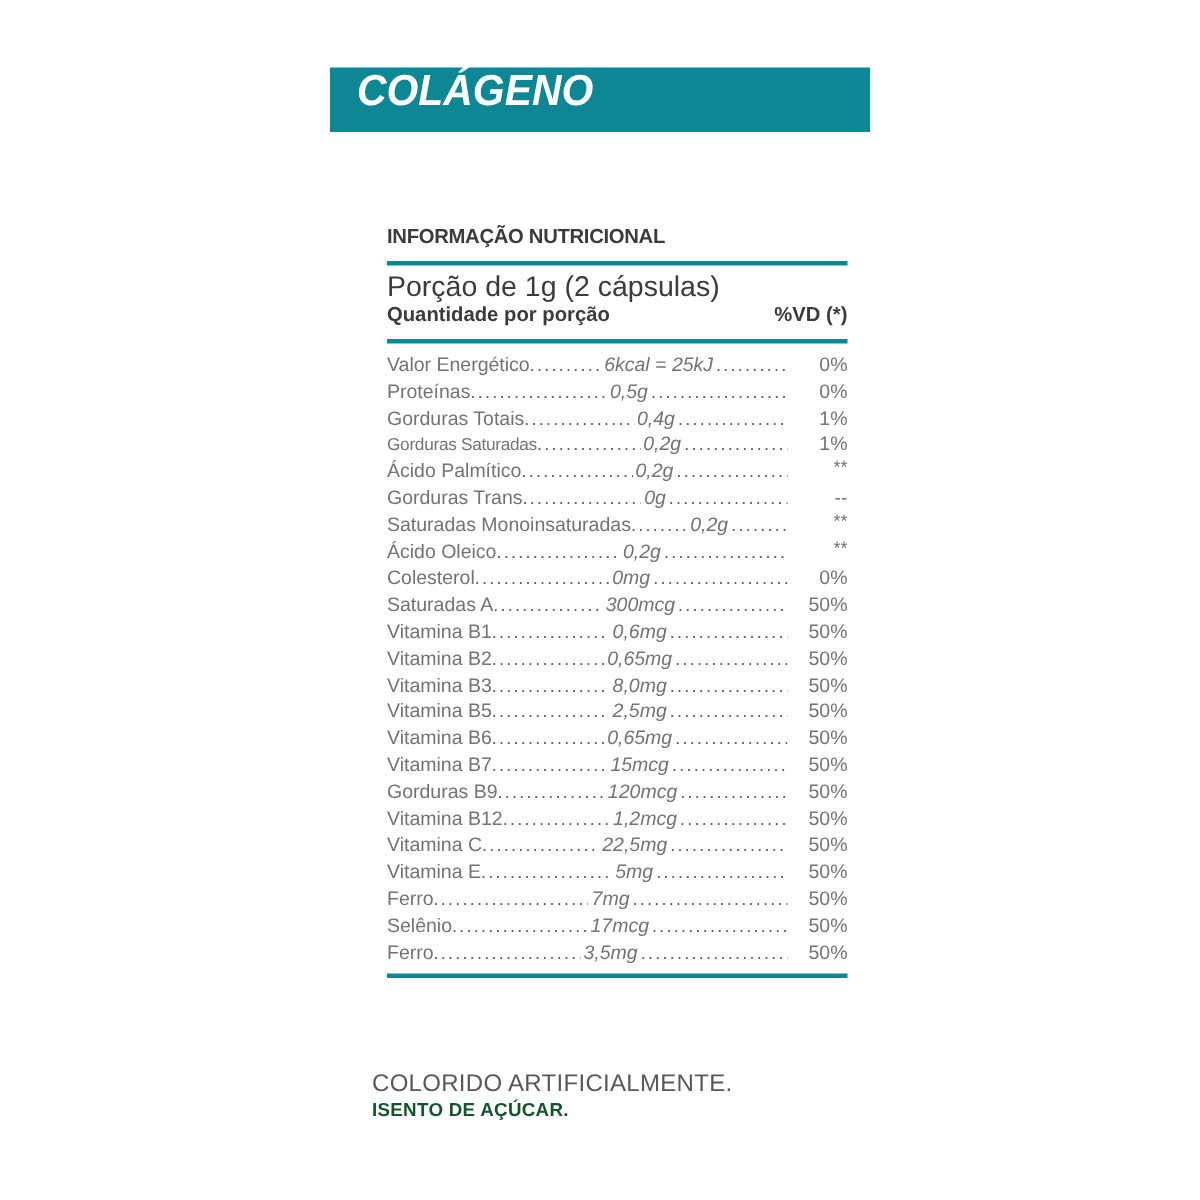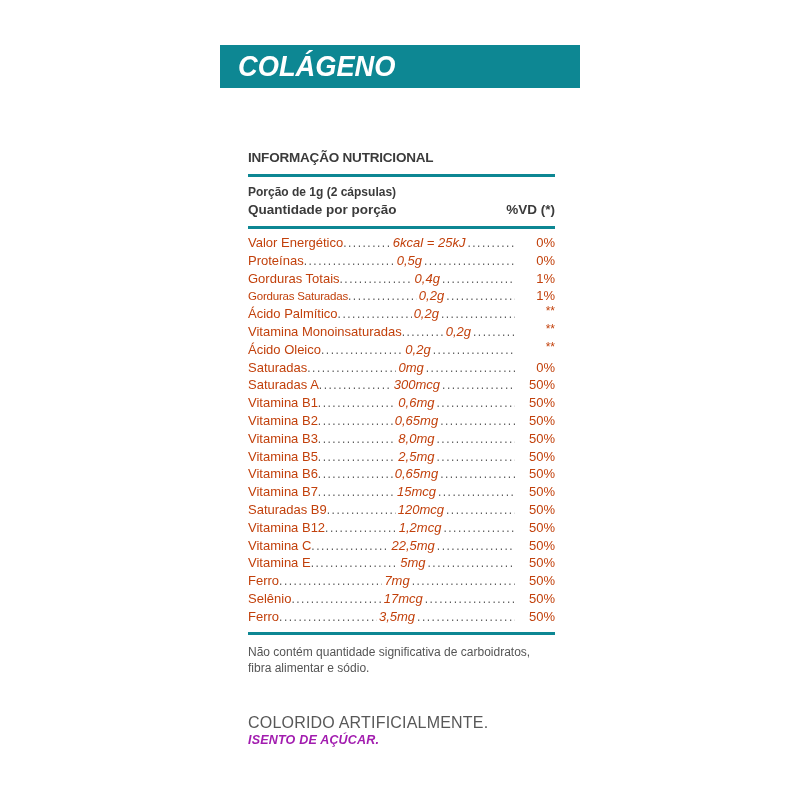--- a/index.html
+++ b/index.html
@@ -20,82 +20,82 @@
 
   
   .banner {
     position: absolute;
     left: 220px;
     top: 45px;
     width: 360px;
     height: 43px;
     background: #0d8793;
     display: flex;
-    align-items: center;
+    align-items: flex-start;
     box-sizing: border-box;
     padding-left: 18px;
   }
   .banner .banner-title {
     color: #ffffff;
     font-size: 29px;
     font-weight: bold;
     font-style: italic;
     letter-spacing: 0px;
     transform: scaleX(0.94);
     transform-origin: left center;
     white-space: nowrap;
   }
 
   
   .label-col {
     position: absolute;
-    left: 248px;
+    left: 258px;
     top: 150px;
     width: 307px;
     color: #4a4a4a;
   }
   .tbl-title {
     font-size: 13.5px;
     font-weight: bold;
     color: #3b3b3b;
     letter-spacing: -0.2px;
     margin-bottom: 9px;
   }
   .rule {
     height: 3px;
     background: #0d8793;
     width: 100%;
   }
   .tbl-head {
     padding: 6px 0 7px 0;
   }
   .serving {
-    font-size: 12px;
-    font-weight: bold;
+    font-size: 19px;
+    font-weight: normal;
     color: #3b3b3b;
     line-height: 18px;
   }
   .head-line2 {
     display: flex;
     justify-content: space-between;
     align-items: flex-end;
     font-size: 13.5px;
     font-weight: bold;
     color: #3b3b3b;
     line-height: 18px;
   }
   .rows {
     padding: 6px 0 5px 0;
   }
   .row {
     display: flex;
     align-items: baseline;
     height: 17.8px;
     font-size: 13px;
-    color: #c2410c;
+    color: #737373;
     white-space: nowrap;
   }
   .row.condensed .nm {
     font-size: 11.5px;
     letter-spacing: -0.2px;
   }
   .nm { flex: 0 0 auto; }
   .val { flex: 0 0 auto; padding: 0 2px; font-style: italic; }
   .pct {
     flex: 0 0 40px;
@@ -134,23 +134,22 @@
     font-size: 16px;
     color: #585858;
     letter-spacing: 0.2px;
   }
   .note-sugar {
     position: absolute;
     left: 248px;
     top: 733px;
     font-size: 12.5px;
     font-weight: bold;
-    color: #a21caf;
+    color: #14532d;
     letter-spacing: 0.2px;
-    font-style: italic;
   }
 </style>
 </head>
 <body>
 
 <div class="stage">
 
   <div class="banner">
     <span class="banner-title">COLÁGENO</span>
   </div>
@@ -205,39 +204,46 @@
   </div>
 
   <div class="row">
     <span class="nm">Ácido Palmítico</span>
     <span class="dots"></span>
     <span class="val">0,2g</span>
     <span class="dots"></span>
     <span class="pct raised">**</span>
   </div>
 
-
-  <div class="row">
-    <span class="nm">Vitamina Monoinsaturadas</span>
+  <div class="row">
+    <span class="nm">Gorduras Trans</span>
+    <span class="dots"></span>
+    <span class="val">0g</span>
+    <span class="dots"></span>
+    <span class="pct">--</span>
+  </div>
+
+  <div class="row">
+    <span class="nm">Saturadas Monoinsaturadas</span>
     <span class="dots"></span>
     <span class="val">0,2g</span>
     <span class="dots"></span>
     <span class="pct raised">**</span>
   </div>
 
   <div class="row">
     <span class="nm">Ácido Oleico</span>
     <span class="dots"></span>
     <span class="val">0,2g</span>
     <span class="dots"></span>
     <span class="pct raised">**</span>
   </div>
 
   <div class="row">
-    <span class="nm">Saturadas</span>
+    <span class="nm">Colesterol</span>
     <span class="dots"></span>
     <span class="val">0mg</span>
     <span class="dots"></span>
     <span class="pct">0%</span>
   </div>
 
   <div class="row">
     <span class="nm">Saturadas A</span>
     <span class="dots"></span>
     <span class="val">300mcg</span>
@@ -287,21 +293,21 @@
 
   <div class="row">
     <span class="nm">Vitamina B7</span>
     <span class="dots"></span>
     <span class="val">15mcg</span>
     <span class="dots"></span>
     <span class="pct">50%</span>
   </div>
 
   <div class="row">
-    <span class="nm">Saturadas B9</span>
+    <span class="nm">Gorduras B9</span>
     <span class="dots"></span>
     <span class="val">120mcg</span>
     <span class="dots"></span>
     <span class="pct">50%</span>
   </div>
 
   <div class="row">
     <span class="nm">Vitamina B12</span>
     <span class="dots"></span>
     <span class="val">1,2mcg</span>
@@ -346,20 +352,19 @@
     <span class="nm">Ferro</span>
     <span class="dots"></span>
     <span class="val">3,5mg</span>
     <span class="dots"></span>
     <span class="pct">50%</span>
   </div>
 </div>
 
     <div class="rule"></div>
 
-    <div class="footnote">Não contém quantidade significativa de carboidratos, fibra alimentar e sódio.</div>
   </div>
 
   <div class="note-colored">COLORIDO ARTIFICIALMENTE.</div>
 
   <div class="note-sugar">ISENTO DE AÇÚCAR.</div>
 
 </div>
 
 </body></html>

